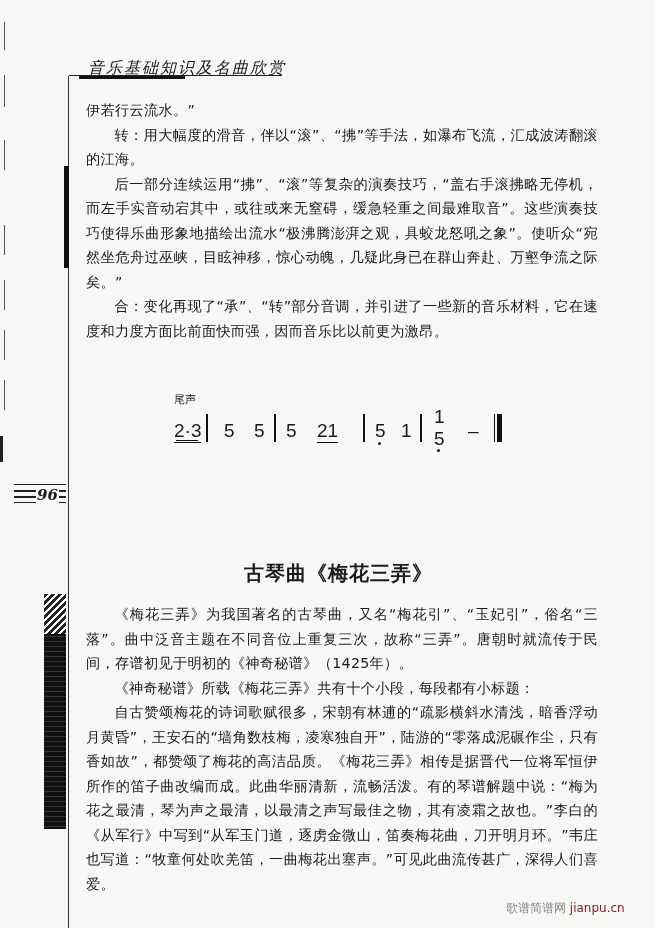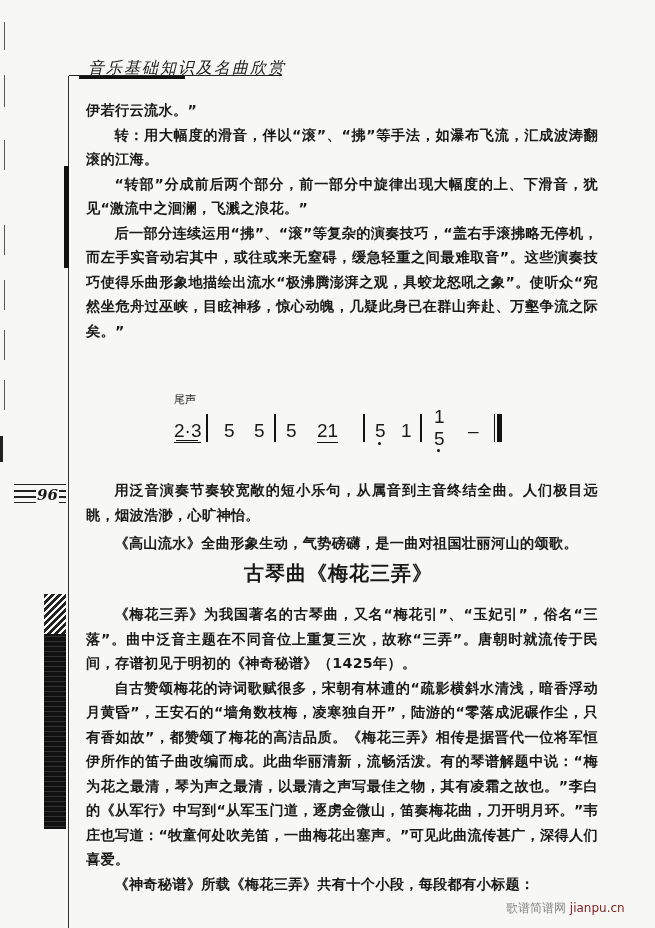--- a/index.html
+++ b/index.html
@@ -48,21 +48,21 @@
     .deco-bar-top {
       position: absolute; left: 44px; top: 594px; width: 22px; height: 40px;
       background: repeating-linear-gradient(135deg, #222 0 3px, #f7f7f5 3px 5px);
     }
     
     .text {
       position: absolute; left: 86px; width: 512px;
       font-family: "DejaVu Sans", sans-serif; font-size: 14.2px; line-height: 24.5px;
       letter-spacing: 0.3px;
     }
-    .para { margin: 0; text-indent: 2em; text-align: justify; font-weight: bold; }
+    .para { margin: 0; text-indent: 2em; text-align: justify; }
     .para.noindent { text-indent: 0; }
     
     .notation-label {
       position: absolute; left: 174px; top: 392px; font-size: 11px;
       font-family: "DejaVu Sans", sans-serif;
     }
     .notation {
       position: absolute; left: 172px; top: 408px; height: 50px; width: 350px;
       font-family: "Liberation Sans", sans-serif; font-size: 19px;
     }
@@ -110,22 +110,22 @@
     <div class="pn-line" style="left:2px;top:20px;width:52px;"></div>
     <span class="page-num">96</span>
   </div>
 
   <div class="deco-bar"></div>
   <div class="deco-bar-top"></div>
 
   <div class="text" style="top:98px;">
     <p class="para noindent">伊若行云流水。”</p>
     <p class="para">转：用大幅度的滑音，伴以“滚”、“拂”等手法，如瀑布飞流，汇成波涛翻滚的江海。</p>
-    <p class="para">“转部”分成前后两个部分，前一部分中旋律出现大幅度的上、下滑音，犹见“激流中之洄澜，飞溅之浪花。”</p>
     <p class="para">后一部分连续运用“拂”、“滚”等复杂的演奏技巧，“盖右手滚拂略无停机，而左手实音动宕其中，或往或来无窒碍，缓急轻重之间最难取音”。这些演奏技巧使得乐曲形象地描绘出流水“极沸腾澎湃之观，具蛟龙怒吼之象”。使听众“宛然坐危舟过巫峡，目眩神移，惊心动魄，几疑此身已在群山奔赴、万壑争流之际矣。”</p>
+    <p class="para">合：变化再现了“承”、“转”部分音调，并引进了一些新的音乐材料，它在速度和力度方面比前面快而强，因而音乐比以前更为激昂。</p>
   </div>
 
   <div class="notation-label">尾声</div>
   <div class="notation">
     <span class="note ul" style="left:2px;">2·3</span>
     <div class="ul2" style="left:4px;top:32px;width:22px;"></div>
     <div class="bar" style="left:34px;"></div>
     <span class="note" style="left:52px;">5</span>
     <span class="note" style="left:82px;">5</span>
     <div class="bar" style="left:102px;"></div>
@@ -137,30 +137,26 @@
     <span class="note" style="left:229px;">1</span>
     <div class="bar" style="left:248px;"></div>
     <span class="note" style="left:262px;top:-2px;">1</span>
     <span class="note" style="left:262px;top:20px;">5</span>
     <div class="dot-below" style="left:265px;top:41px;"></div>
     <span class="note" style="left:296px;">–</span>
     <div class="final-thin" style="left:322px;"></div>
     <div class="final-bar" style="left:325px;"></div>
   </div>
 
-  <div class="text" style="top:478px;">
-    <p class="para">用泛音演奏节奏较宽敞的短小乐句，从属音到主音终结全曲。人们极目远眺，烟波浩渺，心旷神怡。</p>
-    <p class="para" style="margin-top:4px;">《高山流水》全曲形象生动，气势磅礴，是一曲对祖国壮丽河山的颂歌。</p>
-  </div>
 
   <div class="section-title">古琴曲《梅花三弄》</div>
 
   <div class="text" style="top:602px;">
     <p class="para">《梅花三弄》为我国著名的古琴曲，又名“梅花引”、“玉妃引”，俗名“三落”。曲中泛音主题在不同音位上重复三次，故称“三弄”。唐朝时就流传于民间，存谱初见于明初的《神奇秘谱》（1425年）。</p>
+    <p class="para">《神奇秘谱》所载《梅花三弄》共有十个小段，每段都有小标题：</p>
     <p class="para">自古赞颂梅花的诗词歌赋很多，宋朝有林逋的“疏影横斜水清浅，暗香浮动月黄昏”，王安石的“墙角数枝梅，凌寒独自开”，陆游的“零落成泥碾作尘，只有香如故”，都赞颂了梅花的高洁品质。《梅花三弄》相传是据晋代一位将军恒伊所作的笛子曲改编而成。此曲华丽清新，流畅活泼。有的琴谱解题中说：“梅为花之最清，琴为声之最清，以最清之声写最佳之物，其有凌霜之故也。”李白的《从军行》中写到“从军玉门道，逐虏金微山，笛奏梅花曲，刀开明月环。”韦庄也写道：“牧童何处吹羌笛，一曲梅花出塞声。”可见此曲流传甚广，深得人们喜爱。</p>
-    <p class="para">《神奇秘谱》所载《梅花三弄》共有十个小段，每段都有小标题：</p>
   </div>
 
   <div class="watermark">
     <span>歌谱简谱网</span>
     <span class="wm-url">jianpu.cn</span>
   </div>
 </div>
 
 </body></html>

